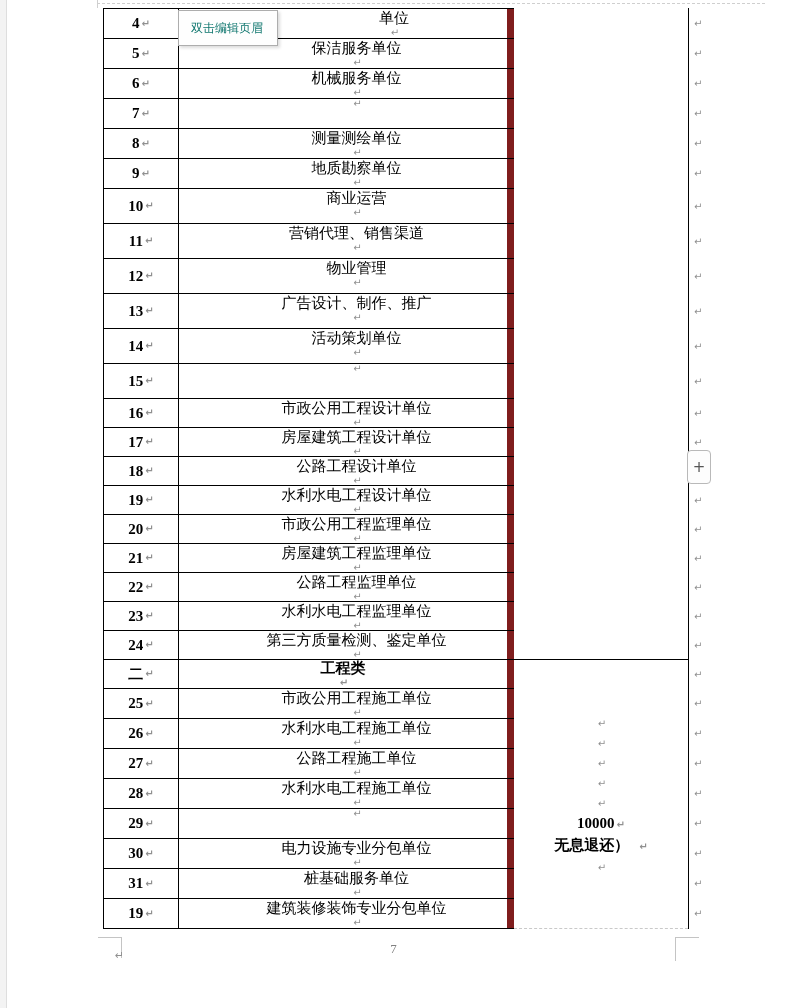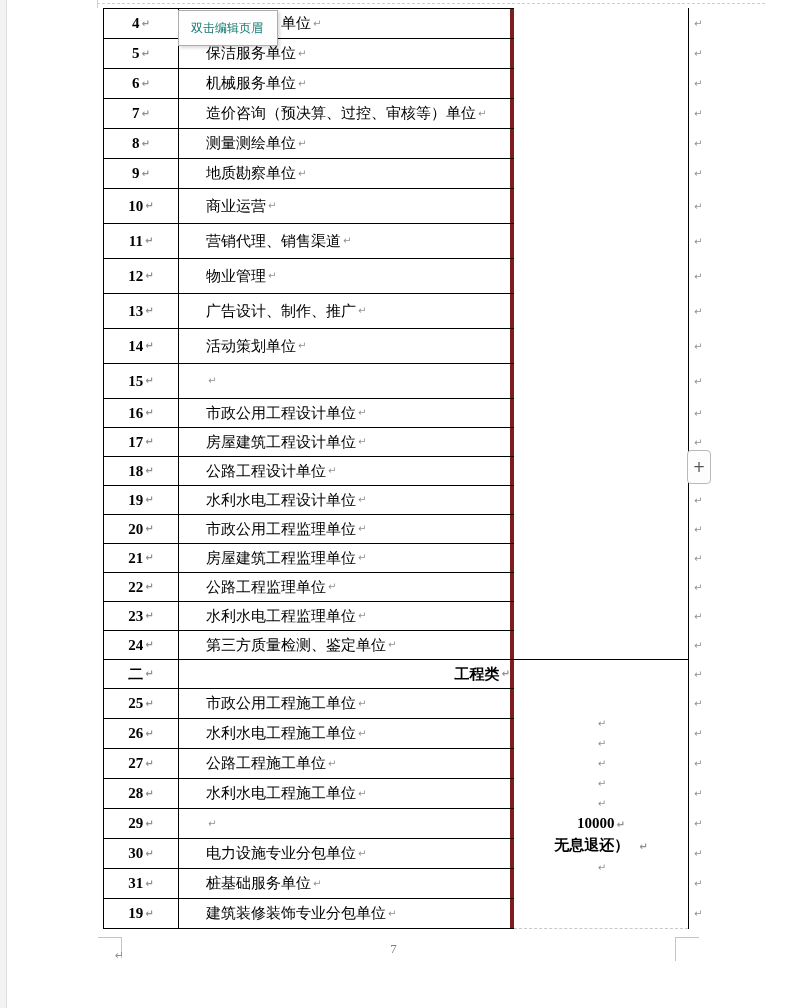--- a/index.html
+++ b/index.html
@@ -14,21 +14,21 @@
     border-top:1px dashed #cfcfcf;}
   .tick-top{position:absolute;left:97px;top:0;width:1px;height:8px;background:#cfcfcf;}
 
   
   .doc-table{position:absolute;left:103px;top:8px;display:flex;border-left:1px solid #000;}
   .rows-col{display:flex;flex-direction:column;border-top:1px solid #000;width:410px;}
   .t-row{display:flex;box-sizing:border-box;border-bottom:1px solid #000;background:#fff;}
   .h30{height:30px}.h35{height:35px}.h29{height:29px}
   .cell{box-sizing:border-box;display:flex;align-items:center;font-size:15px;color:#000;}
   .cell.num{width:75px;border-right:1px solid #000;justify-content:center;font-weight:bold;}
-  .cell.label{width:335px;border-right:4px solid #7f1d1d;padding-left:27px;}
+  .cell.label{width:335px;border-right:7px solid #7f1d1d;padding-left:27px;flex-direction:column;}
   .cell.label.indent{padding-left:102px;}
   .t-row.cat .cell.label{justify-content:flex-end;padding-left:0;font-weight:bold;}
   .rmark{color:#909090;font-size:10px;font-family:"DejaVu Sans",sans-serif;margin-left:2px;line-height:1;}
 
   .col3{width:175px;box-sizing:border-box;border-right:1px solid #000;display:flex;flex-direction:column;background:#fff;}
   .cellA{height:652px;box-sizing:border-box;border-bottom:1px solid #000;}
   .cellB{height:269px;box-sizing:border-box;border-bottom:1px dashed #c9c9c9;
     display:flex;flex-direction:column;justify-content:center;align-items:center;text-align:center;}
   .pline{height:20px;line-height:20px;}
   .bline{font-weight:bold;font-size:15px;line-height:22px;color:#000;white-space:nowrap;}
@@ -99,21 +99,20 @@
           <span>机械服务单位</span>
           <span class="rmark">↵</span>
         </div>
       </div>
       <div class="t-row h30">
         <div class="cell num">
           <span>7</span>
           <span class="rmark">↵</span>
         </div>
         <div class="cell label">
-          <span>造价咨询（预决算、过控、审核等）单位</span>
           <span class="rmark">↵</span>
         </div>
       </div>
       <div class="t-row h30">
         <div class="cell num">
           <span>8</span>
           <span class="rmark">↵</span>
         </div>
         <div class="cell label">
           <span>测量测绘单位</span>

